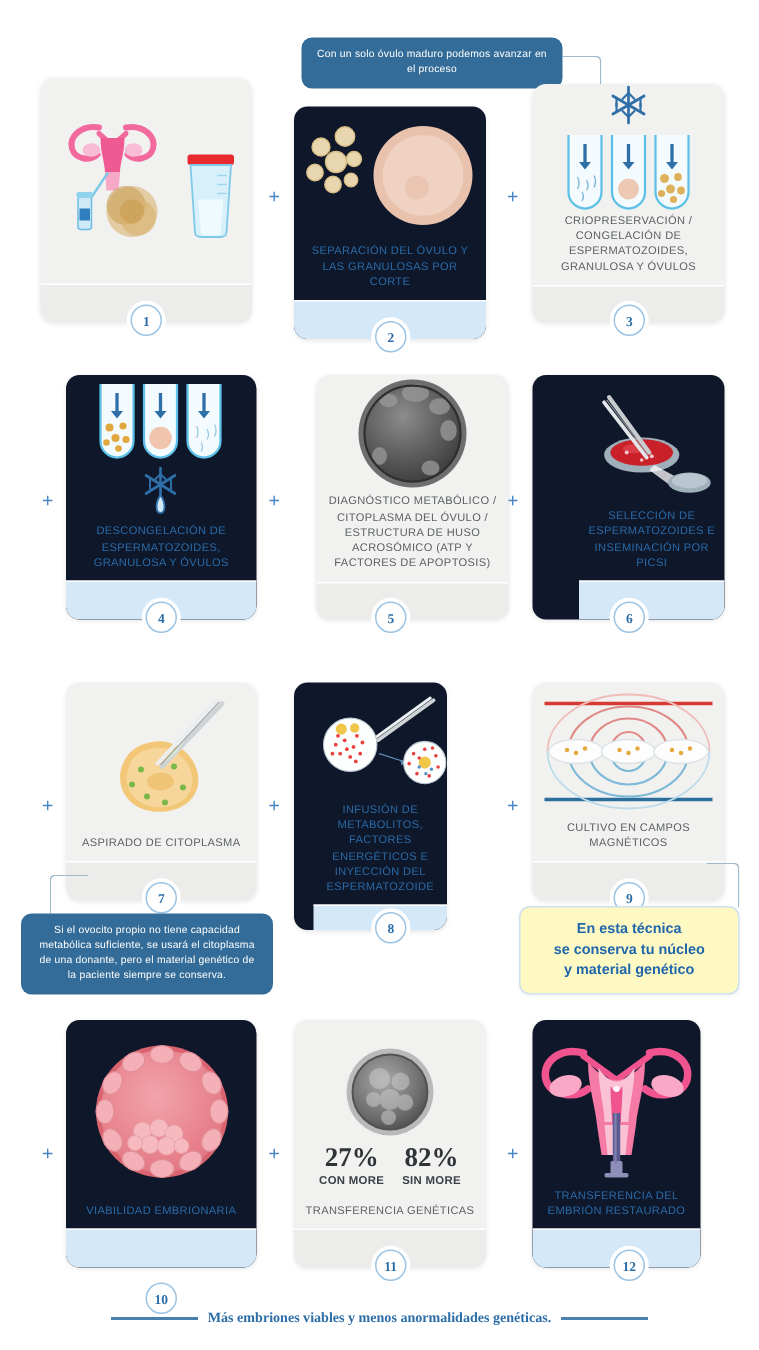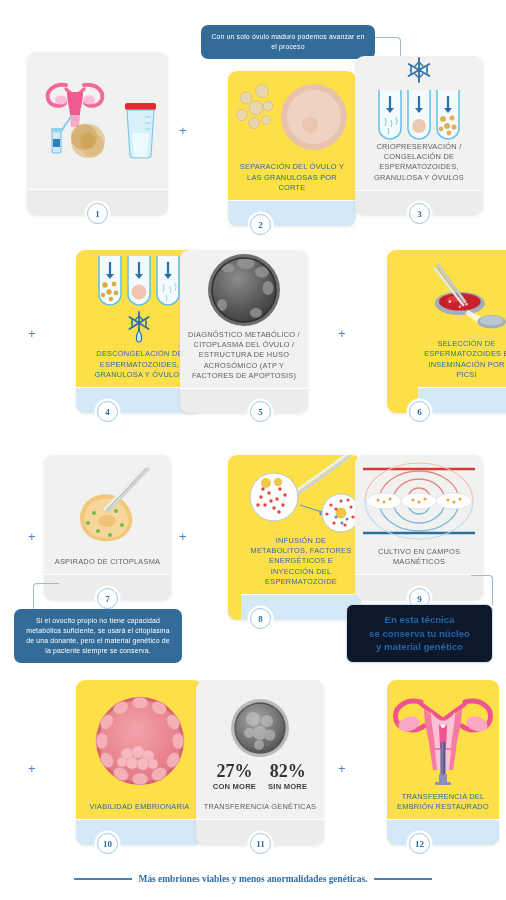--- a/index.html
+++ b/index.html
@@ -15,21 +15,21 @@
   
   .card {
     position: absolute;
     border-radius: 9px;
     overflow: hidden;
     display: flex;
     flex-direction: column;
     box-shadow: 0 1px 3px rgba(120,130,140,.18);
   }
   .card.grey { background: #f1f1f0; }
-  .card.blue { background: #fde047; margin-left: 32px; }
+  .card.blue { background: #0f172a; }
 
   .card-art {
     flex: 1 1 auto;
     position: relative;
     display: flex;
     align-items: center;
     justify-content: center;
   }
   .card-label {
     text-align: center;
@@ -77,21 +77,21 @@
     color: #ffffff;
     border-radius: 7px;
     text-align: center;
     font-size: 6.9px;
     line-height: 1.45;
     padding: 7px 9px;
     letter-spacing: .15px;
   }
   .callout-light {
     position: absolute;
-    background: #0f172a;
+    background: #fef9c3;
     color: #1f66ab;
     border: 1px solid #cfe0ef;
     border-radius: 7px;
     text-align: center;
     font-size: 9.6px;
     font-weight: 700;
     line-height: 1.42;
     padding: 8px 10px;
     box-shadow: 0 1px 2px rgba(120,140,160,.12);
   }
@@ -306,21 +306,21 @@
           </g>
           <path d="M56 78 C52 84,53 90,56 90 C59 90,60 84,56 78 Z" fill="#cfe9f7" stroke-width="1.2"></path>
         </g>
       </svg>
     </div>
     <div class="card-label">DESCONGELACIÓN DE ESPERMATOZOIDES, GRANULOSA Y ÓVULOS</div>
     <div class="card-foot"></div>
   </div>
   <div class="badge" style="left:97px; top:401px;">4</div>
 
-  <div class="card grey" style="left:180px; top:250px; width:128px; height:163px;">
+  <div class="card grey" style="left:211px; top:250px; width:128px; height:163px;justify-content:center;">
     <div class="card-art">
       <svg class="art-svg" width="80" height="80" viewBox="0 0 80 80">
         <defs>
           <radialGradient id="ooGrad" cx="40%" cy="32%" r="72%">
             <stop offset="0%" stop-color="#8c8c8c"></stop>
             <stop offset="62%" stop-color="#5a5a5a"></stop>
             <stop offset="100%" stop-color="#3d3d3d"></stop>
           </radialGradient>
         </defs>
         <g>
@@ -395,21 +395,21 @@
           <path d="M74 26 L62 40 L57 46 L66 38 Z" fill="#dcecd4" opacity=".9"></path>
           <path d="M94 5 L55 47" stroke="#969b9e" stroke-width=".7"></path>
         </g>
       </svg>
     </div>
     <div class="card-label">ASPIRADO DE CITOPLASMA</div>
     <div class="card-foot"></div>
   </div>
   <div class="badge" style="left:97px; top:588px;">7</div>
 
-  <div class="card blue" style="left:196px; top:455px; width:133px; height:165px;padding-left:13px;">
+  <div class="card blue" style="left:196px; top:455px; width:102px; height:165px;padding-left:13px;">
     <div class="card-art">
       <svg class="art-svg" width="120" height="80" viewBox="0 0 120 80">
         <g>
           <path d="M108 2 L58 38" stroke="#cfd3d5" stroke-width="3.2" stroke-linecap="round"></path>
           <path d="M105 0 L55 36" stroke="#ecf0f2" stroke-width="2.6" stroke-linecap="round"></path>
           <path d="M86 16 L62 33 L56 37 L68 29 Z" fill="#e4efdb" opacity=".9"></path>
         </g>
         <g>
           <circle cx="33" cy="42" r="24" fill="#fdfefe" stroke="#b8c6ce" stroke-width="1"></circle>
           <circle cx="25" cy="28" r="5" fill="#f0c64a"></circle>
@@ -552,21 +552,21 @@
             <circle cx="52" cy="72" r="6"></circle>
               <circle cx="31" cy="70" r="5"></circle>
             <circle cx="62" cy="72" r="5"></circle>
           </g>
         </g>
       </svg>
     </div>
     <div class="card-label">VIABILIDAD EMBRIONARIA</div>
     <div class="card-foot"></div>
   </div>
-  <div class="badge" style="left:97px; top:833px;">10</div>
+  <div class="badge" style="left:97px; top:855px;">10</div>
 
   <div class="card grey" style="left:196px; top:680px; width:128px; height:165px;">
     <div class="card-art" style="flex-direction:column; gap:3px; padding-top:6px;">
       <svg class="art-svg" width="62" height="62" viewBox="0 0 62 62">
         <defs>
           <radialGradient id="emGrad" cx="42%" cy="35%" r="72%">
             <stop offset="0%" stop-color="#a9a9a9"></stop>
             <stop offset="70%" stop-color="#6c6c6c"></stop>
             <stop offset="100%" stop-color="#4a4a4a"></stop>
           </radialGradient>

